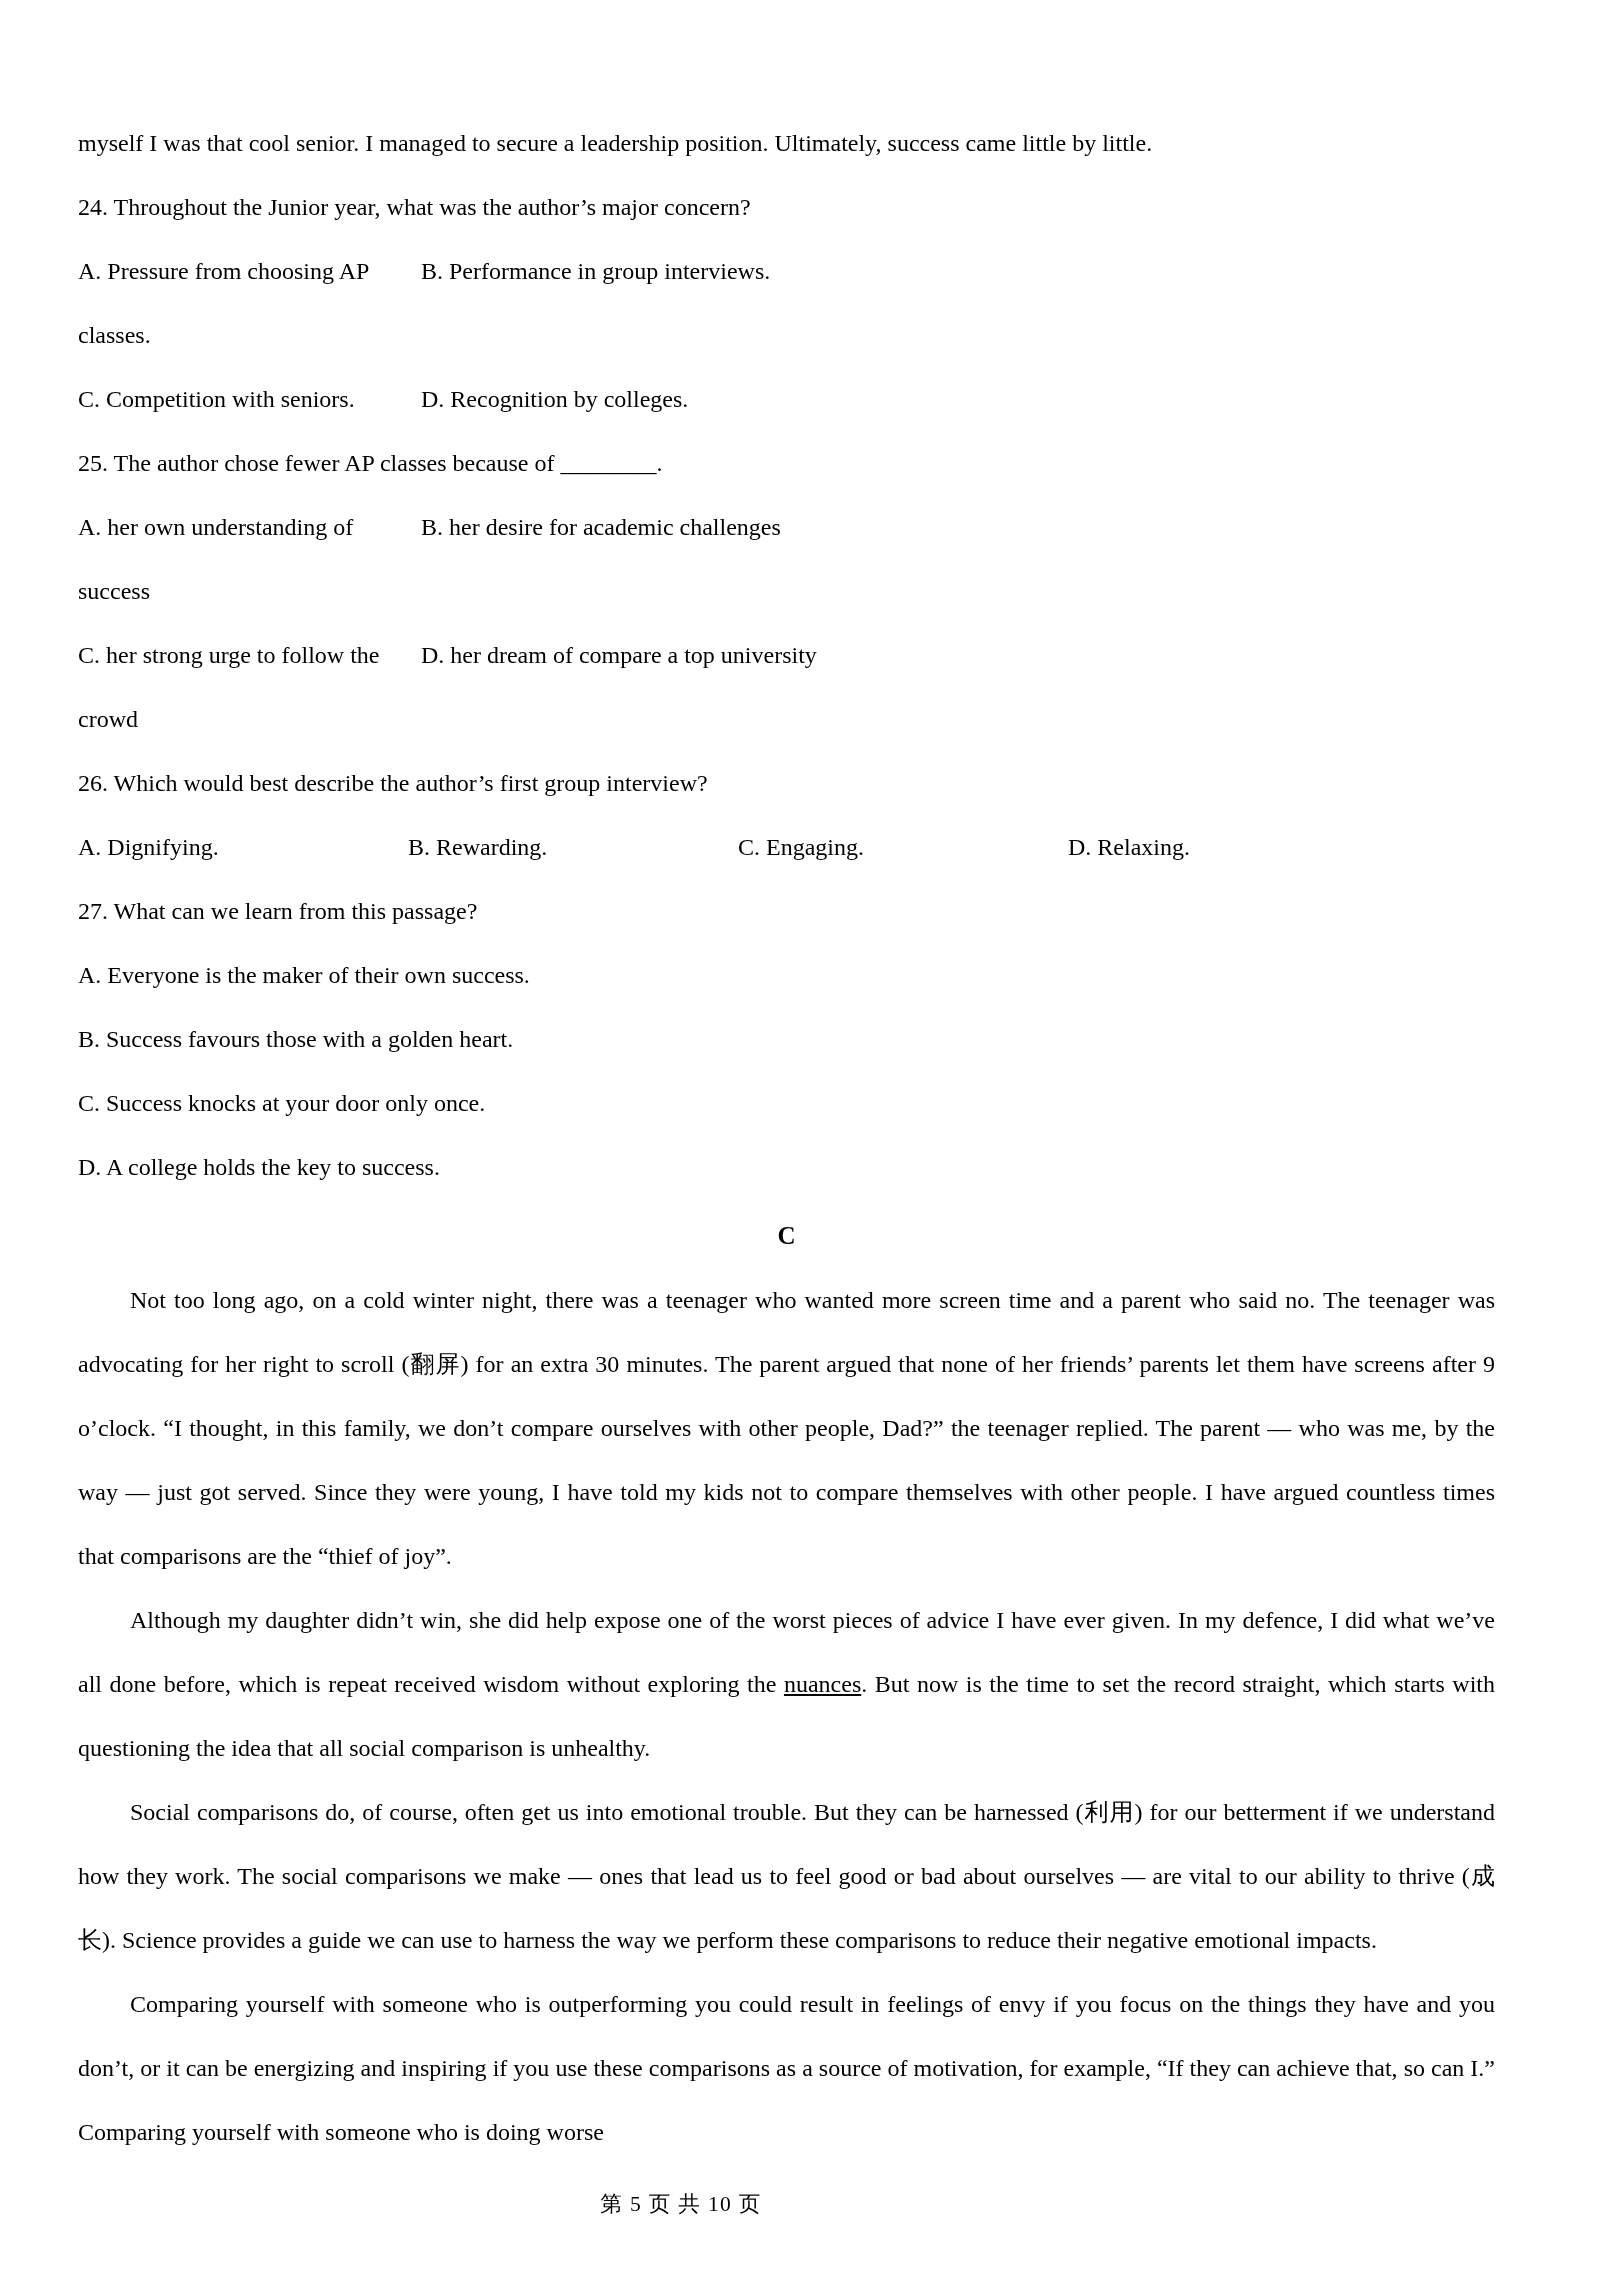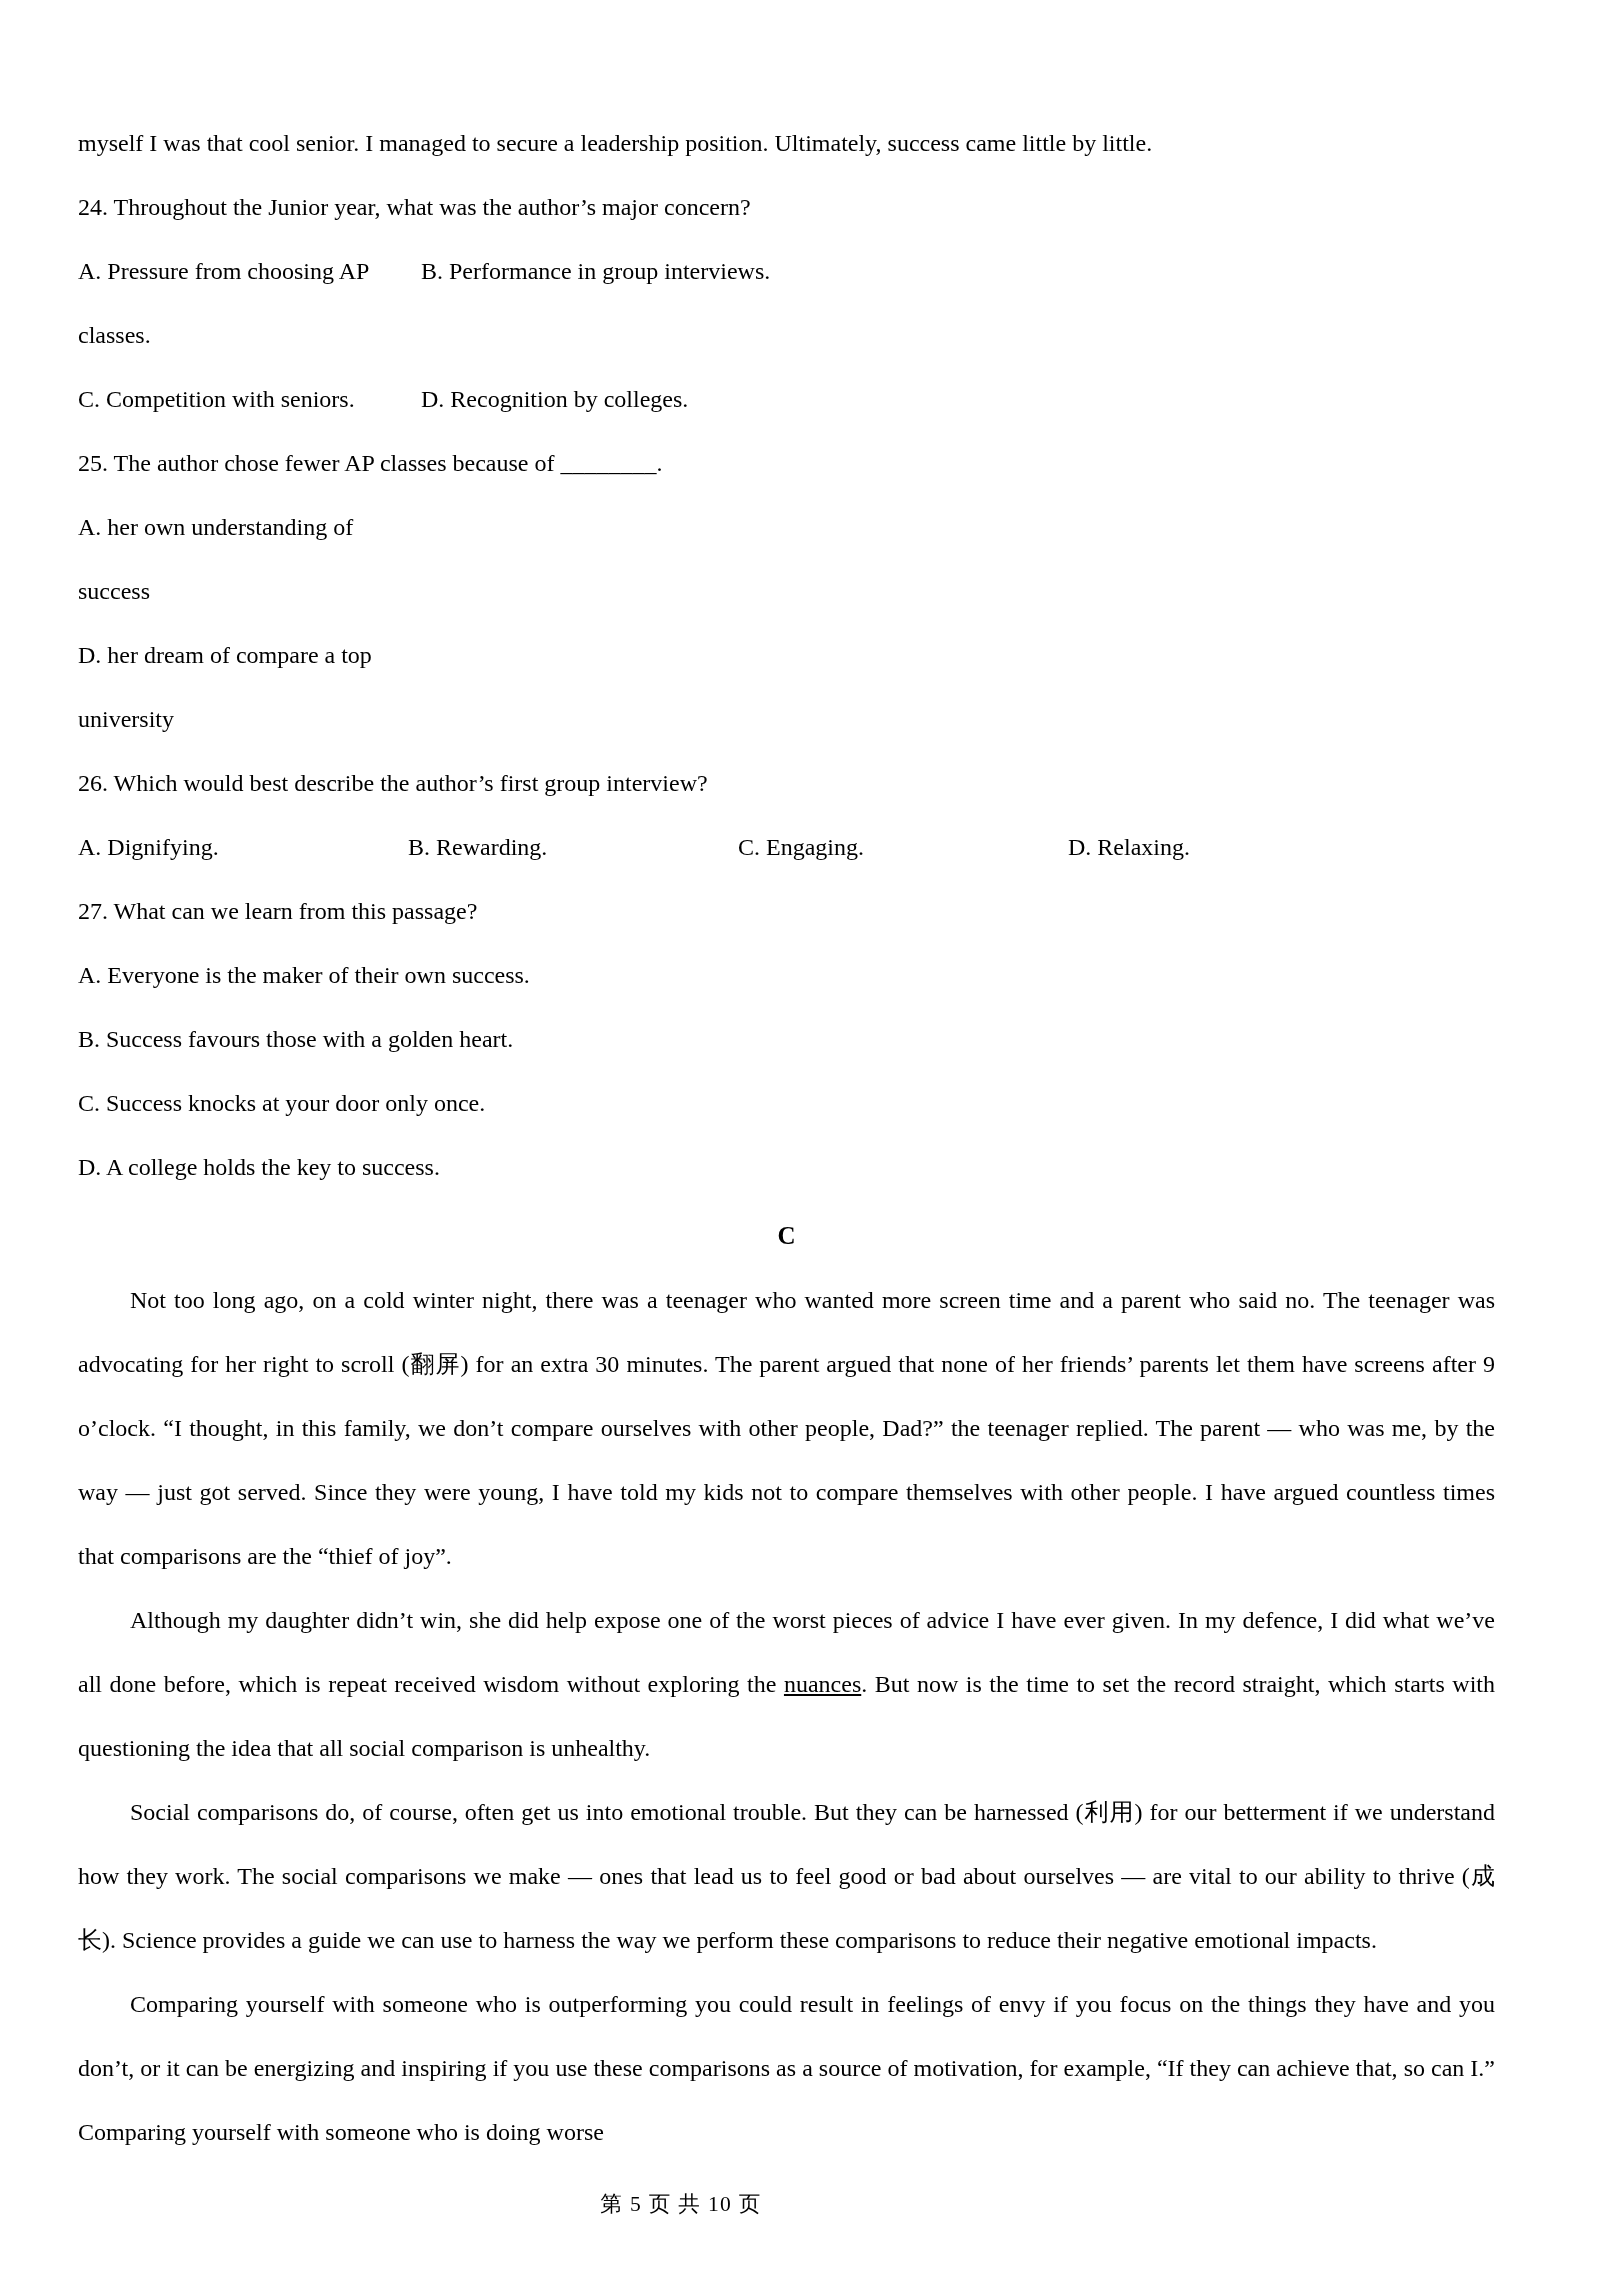--- a/index.html
+++ b/index.html
@@ -95,22 +95,24 @@
     <div>B. Performance in group interviews.</div>
   </div>
   <div class="opts2">
     <div>C. Competition with seniors.</div>
     <div>D. Recognition by colleges.</div>
   </div>
 
   <div class="q">25. The author chose fewer AP classes because of ________.</div>
   <div class="opts2">
     <div>A. her own understanding of success</div>
+    <div>B. her desire for academic challenges</div>
   </div>
   <div class="opts2">
+    <div>C. her strong urge to follow the crowd</div>
     <div>D. her dream of compare a top university</div>
   </div>
 
   <div class="q">26. Which would best describe the author’s first group interview?</div>
   <div class="opts4">
     <div>A. Dignifying.</div>
     <div>B. Rewarding.</div>
     <div>C. Engaging.</div>
     <div>D. Relaxing.</div>
   </div>

